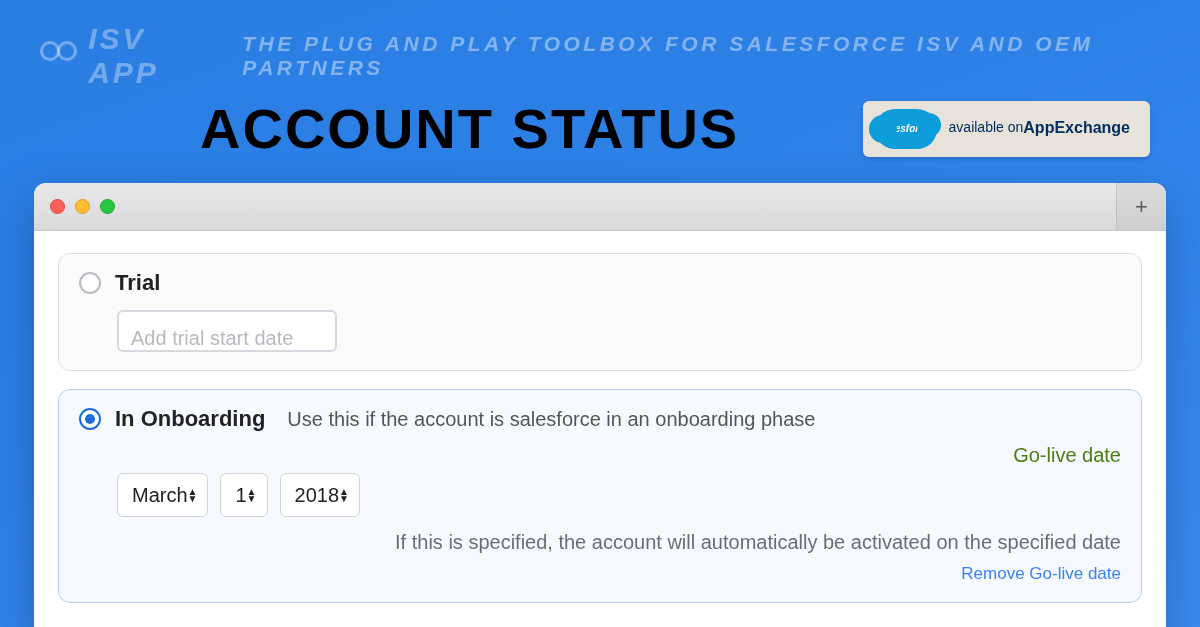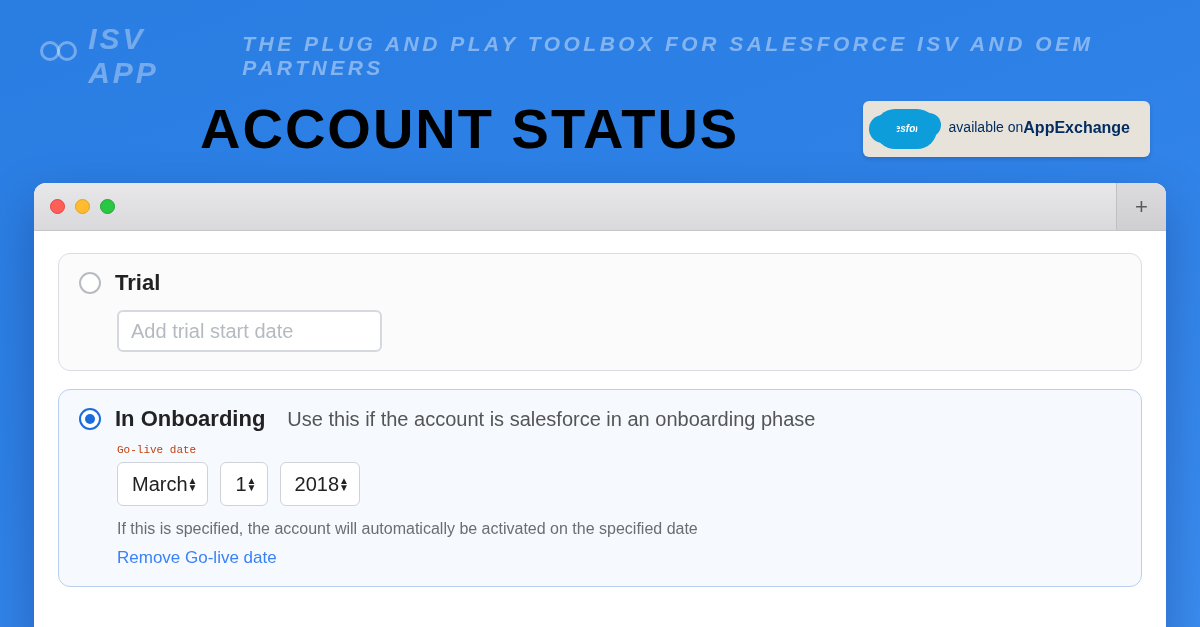--- a/index.html
+++ b/index.html
@@ -108,55 +108,56 @@
   .option-card {
     border: 1px solid #d9dde3;
     border-radius: 12px;
     padding: 16px 20px 18px 20px;
     margin-bottom: 18px;
     background: #fbfbfc;
   }
   .option-card.selected {
     border-color: #b9cfef;
     background: #f6faff;
+    text-align: right;
   }
   .card-head { display:flex; align-items:center; gap:14px; }
   .radio {
     width:22px; height:22px; border-radius:50%;
     border: 2px solid #b8bcc2;
     background: #fff;
     display:flex; align-items:center; justify-content:center;
     flex-shrink:0;
   }
   .radio.on { border-color:#1b6dde; }
   .radio.on::after { content:""; width:10px; height:10px; border-radius:50%; background:#1b6dde; }
   .card-title { font-size:22px; font-weight:700; color:#222; }
   .card-desc  { font-size:20px; color:#555; margin-left: 8px; }
 
   .trial-input {
     margin: 14px 0 0 38px;
-    width: 265px; height: 42px;
+    width: 220px; height: 42px;
     border: 2px solid #d5d8de; border-radius:6px;
     padding: 0 12px;
     font-size: 20px;
     color: #b6bac0;
-    display:flex; align-items:center;
+    display:flex; align-items:flex-end;
     background:#fff;
   }
   .field-block { margin: 12px 0 0 38px; }
-  .field-label { font-size:11px; color:#c2410c; margin-bottom:6px;font-family:Liberation Mono, monospace; }
+  .field-label { font-size:20px; color:#4d7c0f; margin-bottom:6px; }
   .spin-row { display:flex; gap:12px; }
   .spin {
     height:44px; border:1px solid #cfd3d9; border-radius:6px;
     background:#fff; display:flex; align-items:center;
     padding: 0 10px 0 14px; gap:0;
     font-size:20px; color:#222;
   }
   .spin .arrows { display:flex; flex-direction:column; line-height:7px; font-size:10px; color:#222; }
-  .help-text { margin: 14px 0 0 38px; font-size:16px; color:#6a6e74; }
+  .help-text { margin: 14px 0 0 38px; font-size:20px; color:#6a6e74; }
   .link { margin: 10px 0 0 38px; font-size:17px; color:#3b82f6; }
 </style>
 </head>
 <body>
 
 <div class="header-row">
   <div class="logo">
     <span class="logo-mark">
       <span class="logo-eye"></span>
         <span class="logo-eye"></span>

